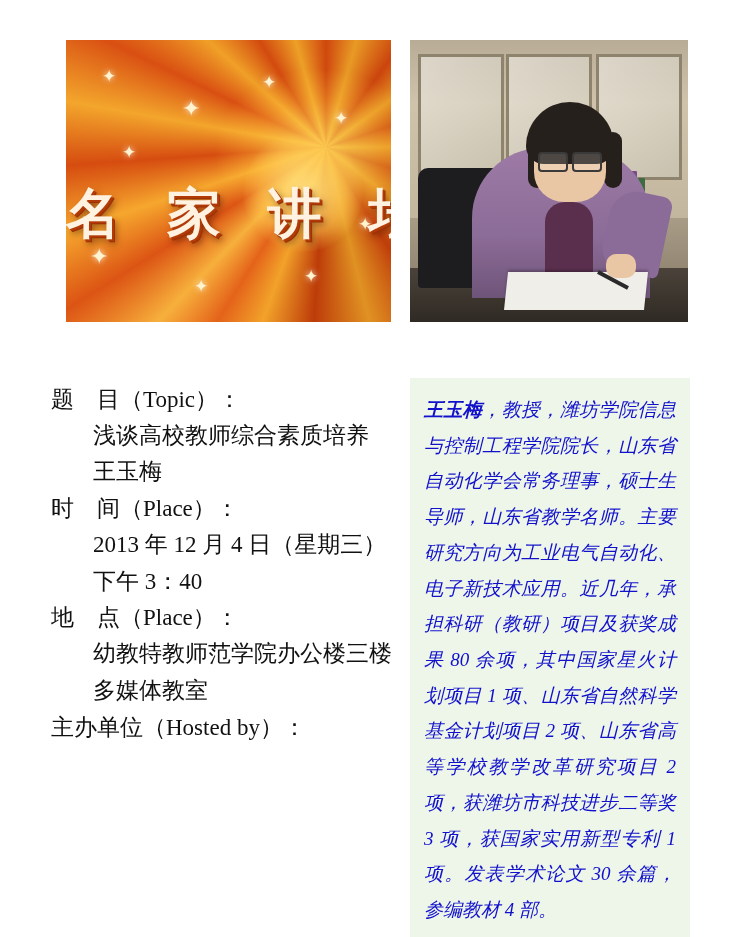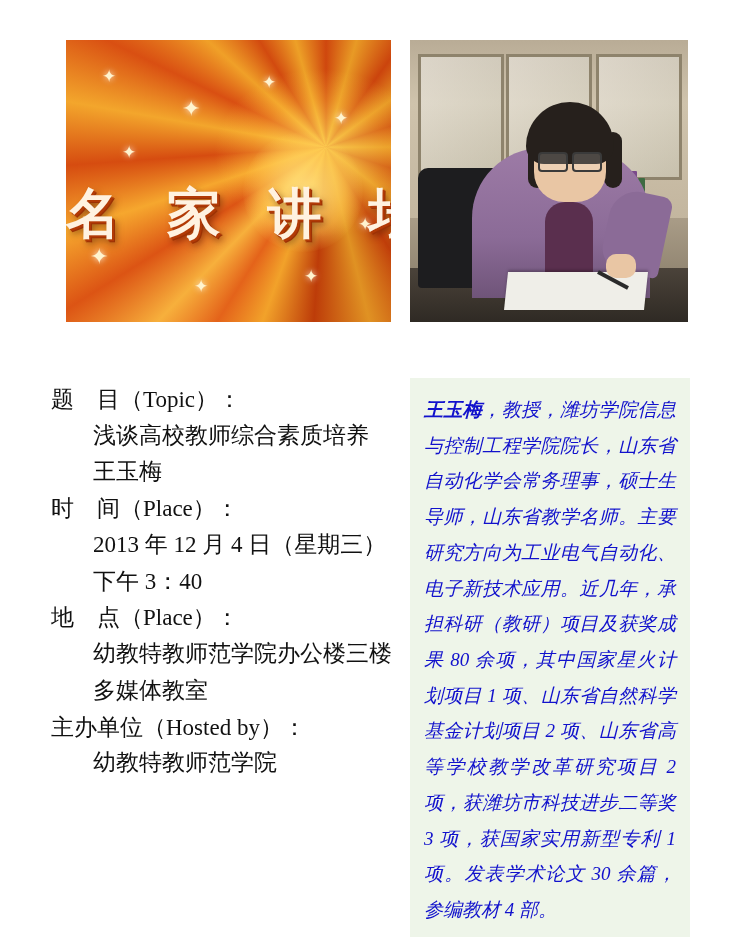--- a/index.html
+++ b/index.html
@@ -329,21 +329,20 @@
 
     <div class="field-label">时　间（Place）：</div>
     <div class="field-value">2013 年 12 月 4 日（星期三）</div>
     <div class="field-value">下午 3：40</div>
 
     <div class="field-label">地　点（Place）：</div>
     <div class="field-value">幼教特教师范学院办公楼三楼</div>
     <div class="field-value">多媒体教室</div>
 
     <div class="field-label">主办单位（Hosted by）：</div>
-    <div class="field-value">幼教特教师范学院</div>
 
   </div>
 
   <div class="bio">
     <span class="name">王玉梅</span><span>，教授，潍坊学院信息与控制工程学院院长，山东省自动化学会常务理事，硕士生导师，山东省教学名师。主要研究方向为工业电气自动化、电子新技术应用。近几年，承担科研（教研）项目及获奖成果 80 余项，其中国家星火计划项目 1 项、山东省自然科学基金计划项目 2 项、山东省高等学校教学改革研究项目 2 项，获潍坊市科技进步二等奖 3 项，获国家实用新型专利 1 项。发表学术论文 30 余篇，参编教材 4 部。</span>
   </div>
 
 </div>
 
 </body></html>

